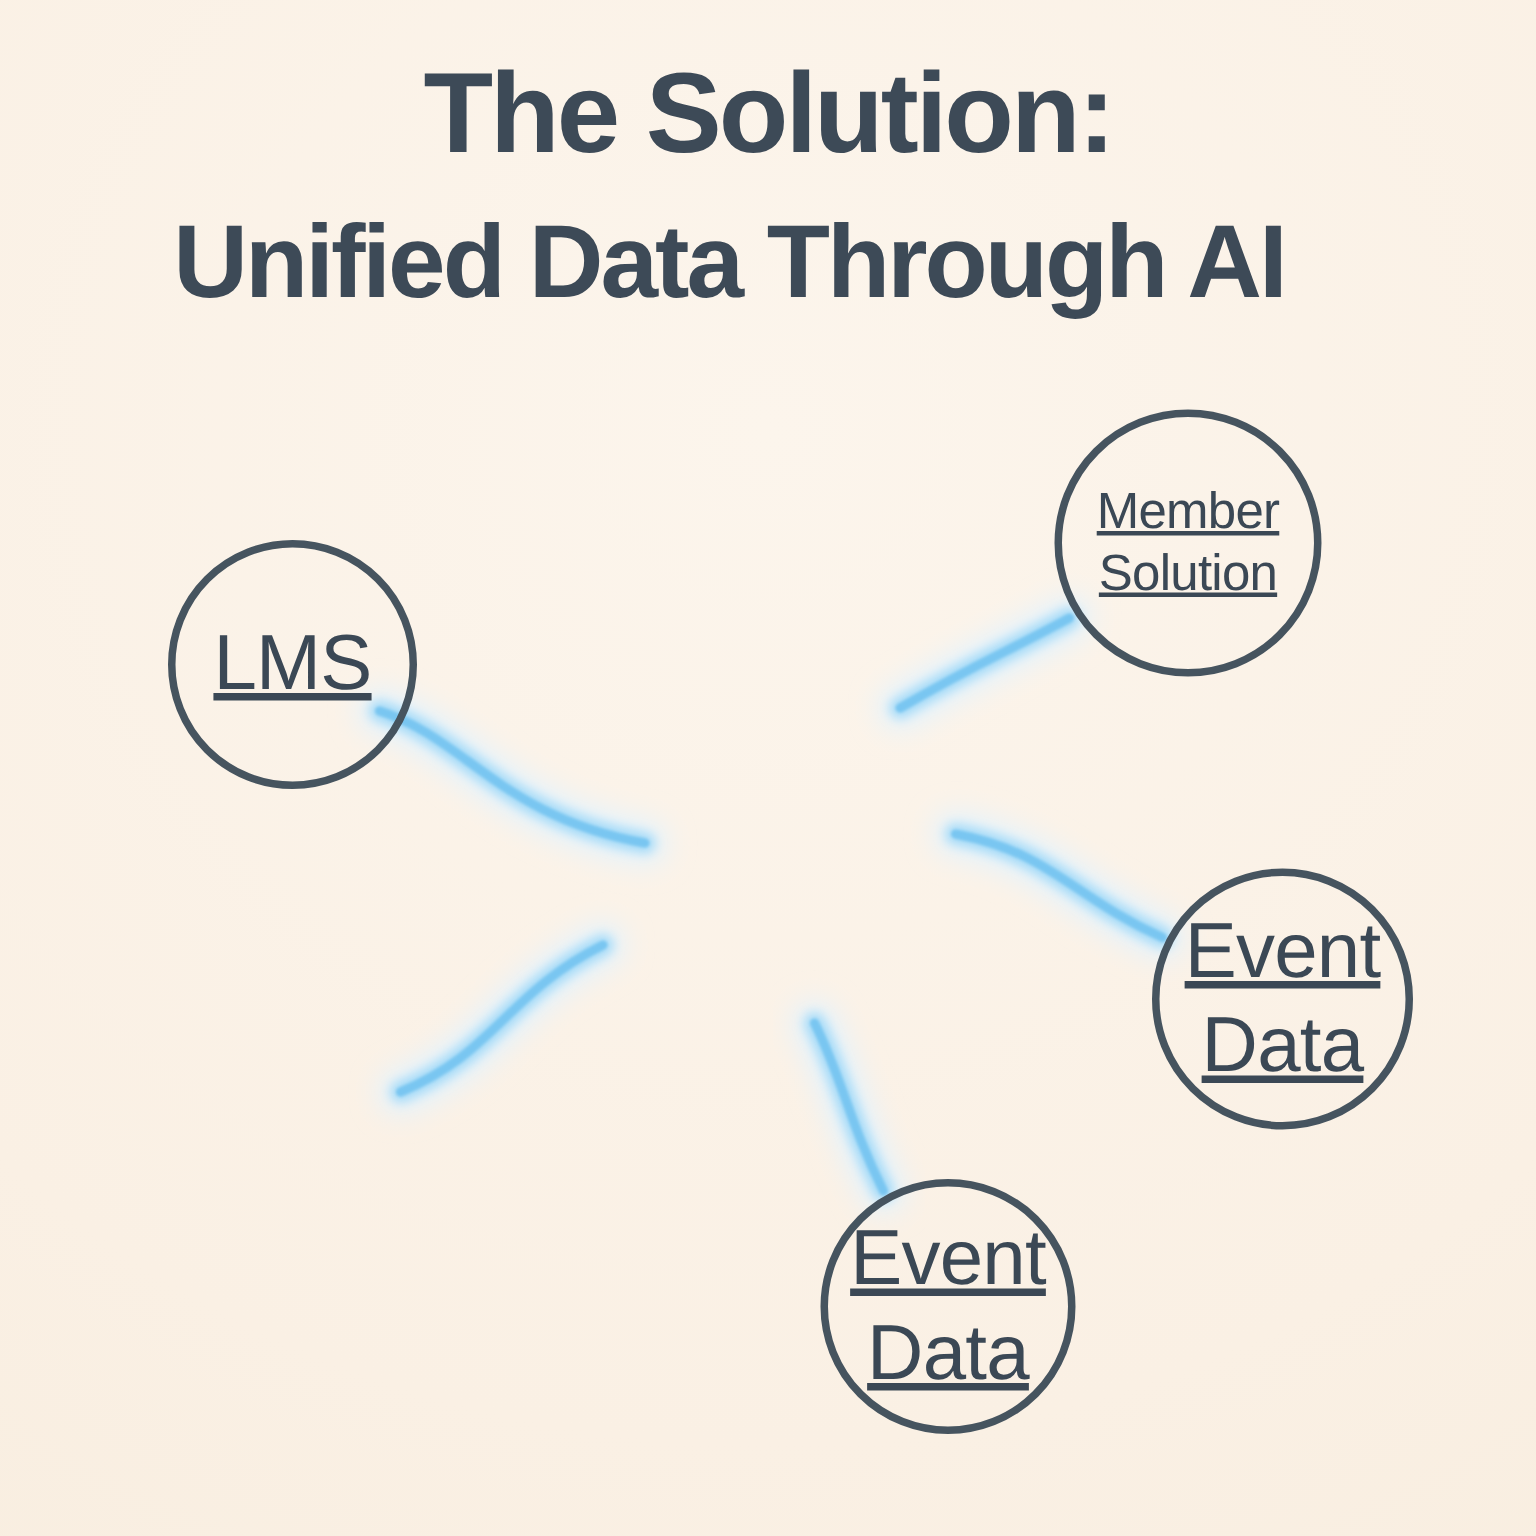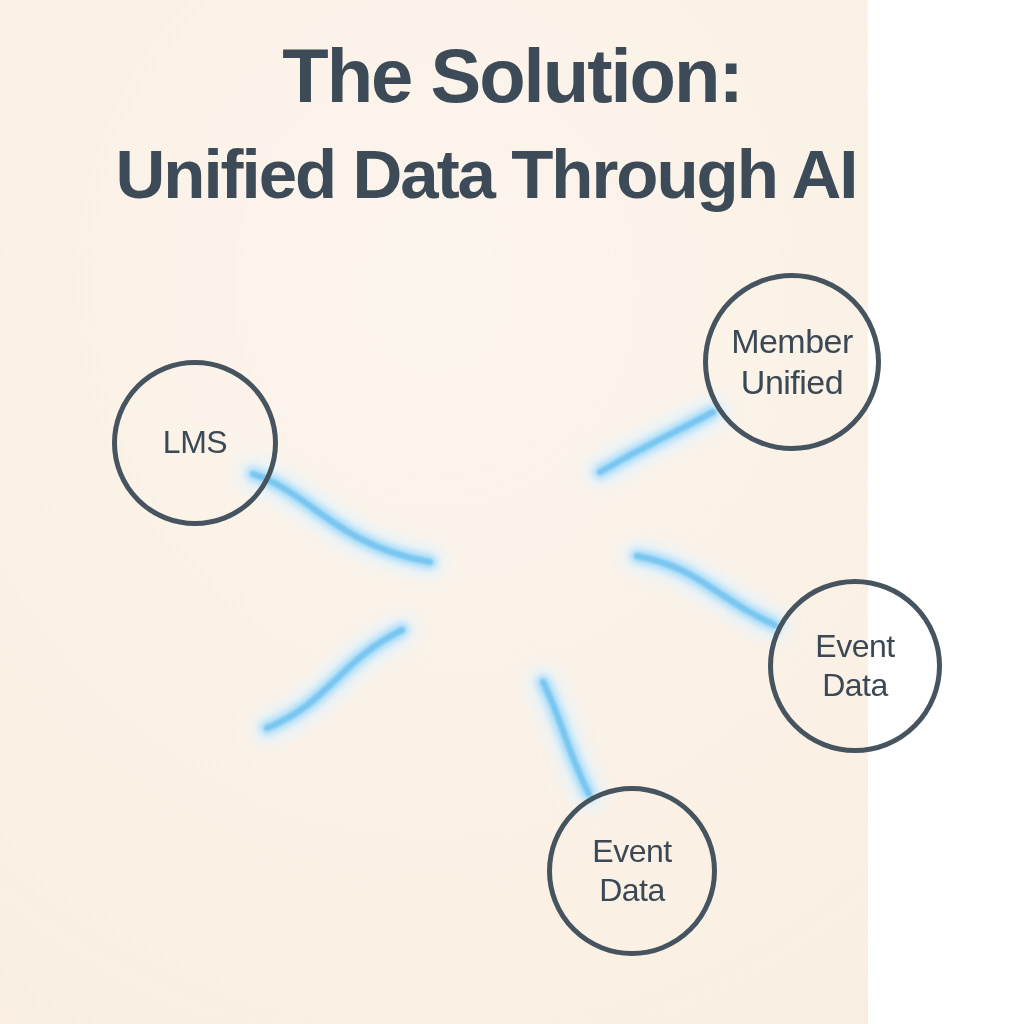--- a/index.html
+++ b/index.html
@@ -5,21 +5,21 @@
   html, body {
     margin: 0;
     padding: 0;
     width: 1024px;
     height: 1024px;
     overflow: hidden;
     font-family: "Liberation Sans", "DejaVu Sans", sans-serif;
   }
   .canvas {
     position: relative;
-    width: 868px;
+    width: 1024px;
     height: 1024px;
     background: radial-gradient(130% 120% at 50% 28%, #fcf5ec 0%, #faf0e4 55%, #f6ebdb 100%);
   }
   
   .title-block {
     position: absolute;
     top: 38px;
     left: 0;
     width: 1024px;
     text-align: center;
@@ -53,29 +53,30 @@
   
   .node {
     position: absolute;
     border-radius: 50%;
     display: flex;
     flex-direction: column;
     align-items: center;
     justify-content: center;
     text-align: right;
     z-index: 3;
+    text-decoration: underline;
   }
   .satellite {
     border: 5px solid #46545f;
     color: #3b4855;
     background: transparent;
     font-weight: 500;
   }
   .satellite .label-line {
-    font-size: 32px;
+    font-size: 52px;
     line-height: 1.22;
     letter-spacing: -0.5px;
   }
   .satellite.small-label .label-line {
     font-size: 34px;
   }
   .node-lms            { left: 112px; top: 360px; width: 156px; height: 156px; }
   .node-member-feedback{ left: 703px; top: 273px; width: 168px; height: 168px; }
   .node-event-right    { left: 768px; top: 579px; width: 164px; height: 164px; }
   .node-event-bottom   { left: 547px; top: 786px; width: 160px; height: 160px; }
@@ -154,21 +155,21 @@
       <use href="#p-crm" stroke="#79c6f1" stroke-width="6" filter="url(#blur-sm)"></use>
     </g>
   </svg>
 
   <div class="node satellite node-lms">
     <div class="label-line">LMS</div>
   </div>
 
   <div class="node satellite small-label node-member-feedback">
     <div class="label-line">Member</div>
-    <div class="label-line">Unified</div>
+    <div class="label-line">Solution</div>
   </div>
 
   <div class="node satellite node-event-right">
     <div class="label-line">Event</div>
     <div class="label-line">Data</div>
   </div>
 
   <div class="node satellite node-event-bottom">
     <div class="label-line">Event</div>
     <div class="label-line">Data</div>

